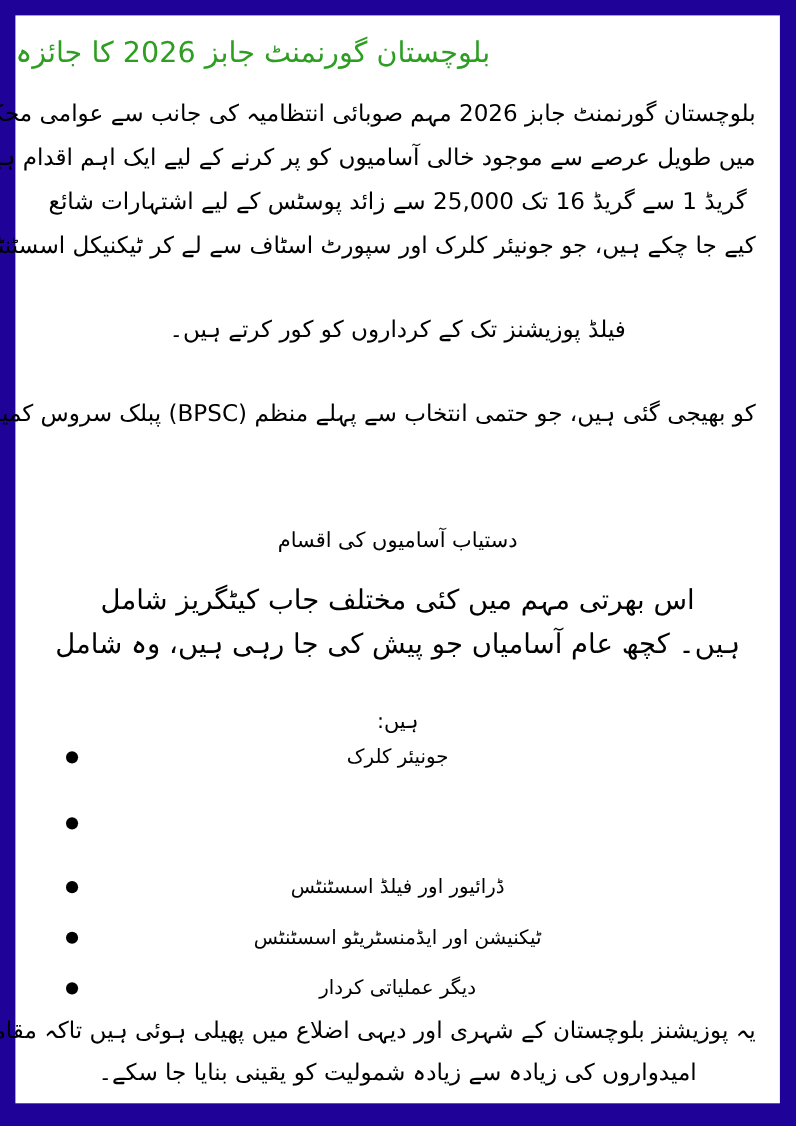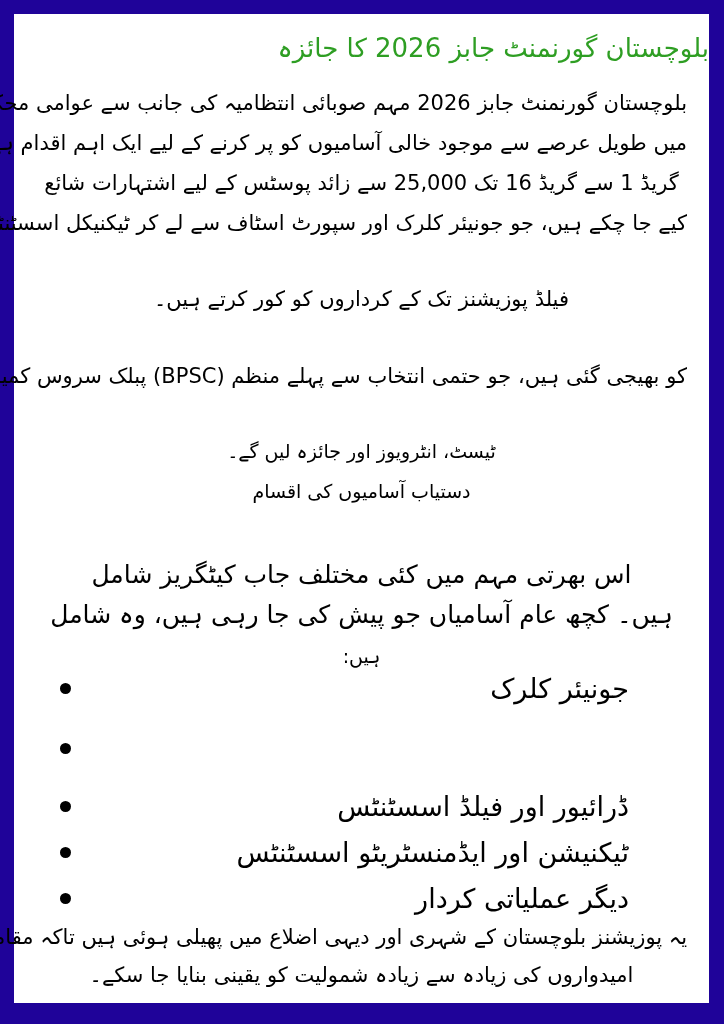--- a/index.html
+++ b/index.html
@@ -23,40 +23,39 @@
       background: #ffffff;
       box-sizing: border-box;
       direction: rtl;
       color: #000000;
     }
     .title {
       position: absolute;
       left: 0;
       right: 0;
       top: 16px;
-      text-align: right;
+      text-align: left;
       color: #2e9e23;
       font-size: 26px;
       line-height: 36px;
       font-weight: normal;
       white-space: nowrap;
     }
     .line {
       position: absolute;
       left: 22px;
       right: 22px;
       text-align: center;
       font-size: 21px;
       line-height: 34px;
       white-space: nowrap;
     }
     .line.big {
       font-size: 25px;
       line-height: 40px;
-      margin-top: 29px;
     }
     .line.small {
       font-size: 19px;
     }
     .bullet-row {
       position: absolute;
       left: 0;
       right: 0;
       height: 40px;
     }
@@ -67,40 +66,40 @@
       width: 11px;
       height: 11px;
       border-radius: 50%;
       background: #000000;
     }
     .bullet-text {
       position: absolute;
       left: 80px;
       right: 80px;
       top: 0;
-      font-size: 27px;
+      text-align: center;
+      font-size: 18px;
       line-height: 40px;
       white-space: nowrap;
     }
   </style>
 </head>
 <body>
 
 <div class="page">
 
   <div class="title">بلوچستان گورنمنٹ جابز 2026 کا جائزہ</div>
 
   <div class="line" style="top:72px;">بلوچستان گورنمنٹ جابز 2026 مہم صوبائی انتظامیہ کی جانب سے عوامی محکموں</div>
   <div class="line" style="top:112px;">میں طویل عرصے سے موجود خالی آسامیوں کو پر کرنے کے لیے ایک اہم اقدام ہے۔</div>
   <div class="line" style="top:152px;">گریڈ 1 سے گریڈ 16 تک 25,000 سے زائد پوسٹس کے لیے اشتہارات شائع</div>
   <div class="line" style="top:192px;">کیے جا چکے ہیں، جو جونیئر کلرک اور سپورٹ اسٹاف سے لے کر ٹیکنیکل اسسٹنٹس اور</div>
   <div class="line" style="top:268px;">فیلڈ پوزیشنز تک کے کرداروں کو کور کرتے ہیں۔</div>
 
   <div class="line" style="top:345px;">کو بھیجی گئی ہیں، جو حتمی انتخاب سے پہلے منظم (BPSC) پبلک سروس کمیشن</div>
-  <div class="line small" style="top:420px;">ٹیسٹ، انٹرویوز اور جائزہ لیں گے۔</div>
 
   <div class="line small" style="top:460px;text-align:center;">دستیاب آسامیوں کی اقسام</div>
 
   <div class="line big" style="top:512px;">اس بھرتی مہم میں کئی مختلف جاب کیٹگریز شامل</div>
   <div class="line big" style="top:552px;">ہیں۔ کچھ عام آسامیاں جو پیش کی جا رہی ہیں، وہ شامل</div>
   <div class="line small" style="top:625px;">ہیں:</div>
 
   <div>
     <div class="bullet-row" style="top:655px;">
       <span class="bullet-dot"></span>

